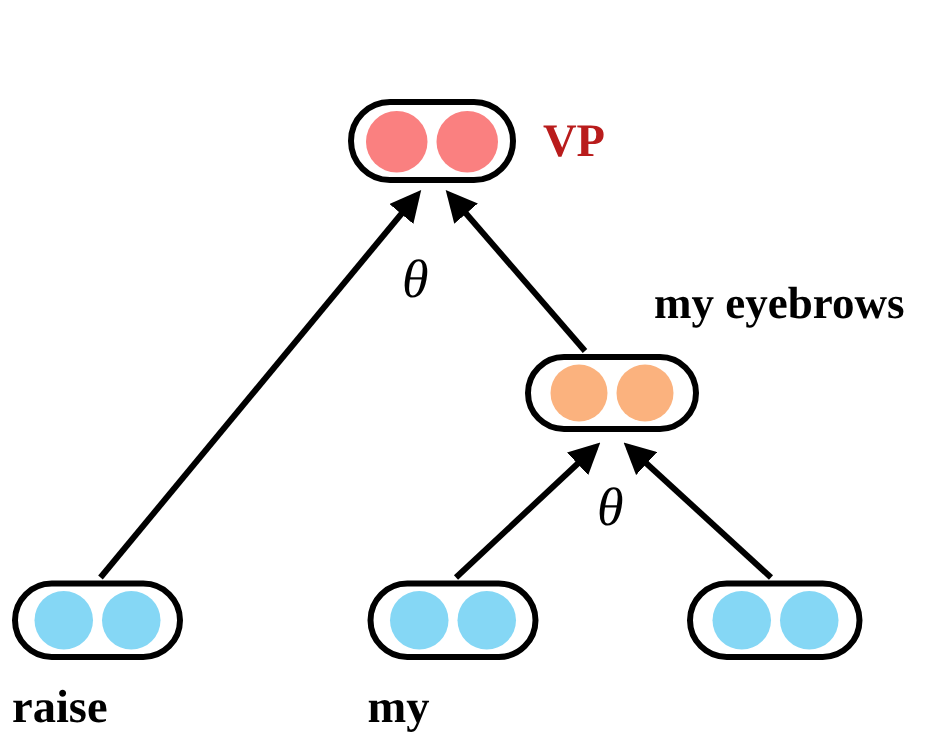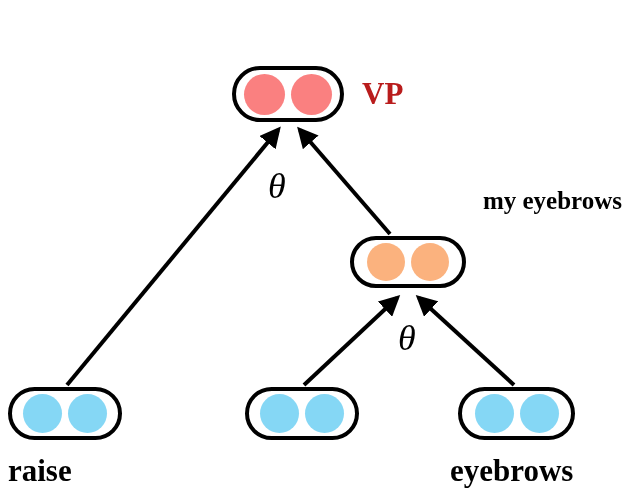--- a/index.html
+++ b/index.html
@@ -28,23 +28,23 @@
   #phrase-root {
     left: 0; top: 12px;
     width: 570px;
     text-align: center;
     font-size: 34px;
   }
   #phrase-np {
     left: 0; top: 188px;
     width: 623px;
     text-align: right;
-    padding-right: 1px;
+    padding-right: 20px;
     box-sizing: border-box;
-    font-size: 25px;
+    font-size: 30px;
   }
 
   .word-label {
     position: absolute;
     font-family: "Liberation Serif", "DejaVu Serif", serif;
     font-weight: bold;
     font-size: 31px;
     color: #000000;
     white-space: nowrap;
     text-align: left;
@@ -137,20 +137,20 @@
   <div class="node-box" id="box-raise" style="left:8px; top:387px; width:114px; height:53px;">
     <span class="node-cell" style="width:39px;height:39px;background:#85D7F5;"></span>
     <span class="node-cell" style="width:39px;height:39px;background:#85D7F5;"></span>
   </div>
   <div class="word-label" id="word-raise" style="left:8px; width:114px;">raise</div>
 
   <div class="node-box" id="box-my" style="left:245px; top:387px; width:114px; height:53px;">
     <span class="node-cell" style="width:39px;height:39px;background:#85D7F5;"></span>
     <span class="node-cell" style="width:39px;height:39px;background:#85D7F5;"></span>
   </div>
+  <div class="word-label" id="word-my" style="left:245px; width:114px;">my</div>
 
   <div class="node-box" id="box-eyebrows" style="left:458px; top:387px; width:117px; height:53px;">
     <span class="node-cell" style="width:39px;height:39px;background:#85D7F5;"></span>
     <span class="node-cell" style="width:39px;height:39px;background:#85D7F5;"></span>
   </div>
-  <div class="word-label" id="word-eyebrows" style="left:450px; width:133px;">eyebrows</div>
 
 </div>
 
 </body></html>

